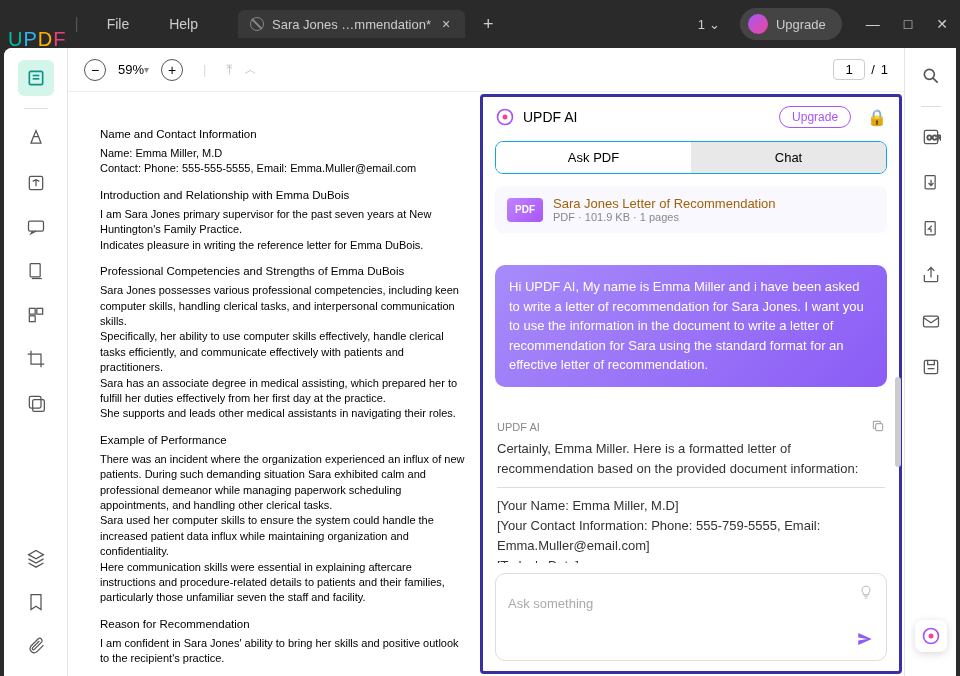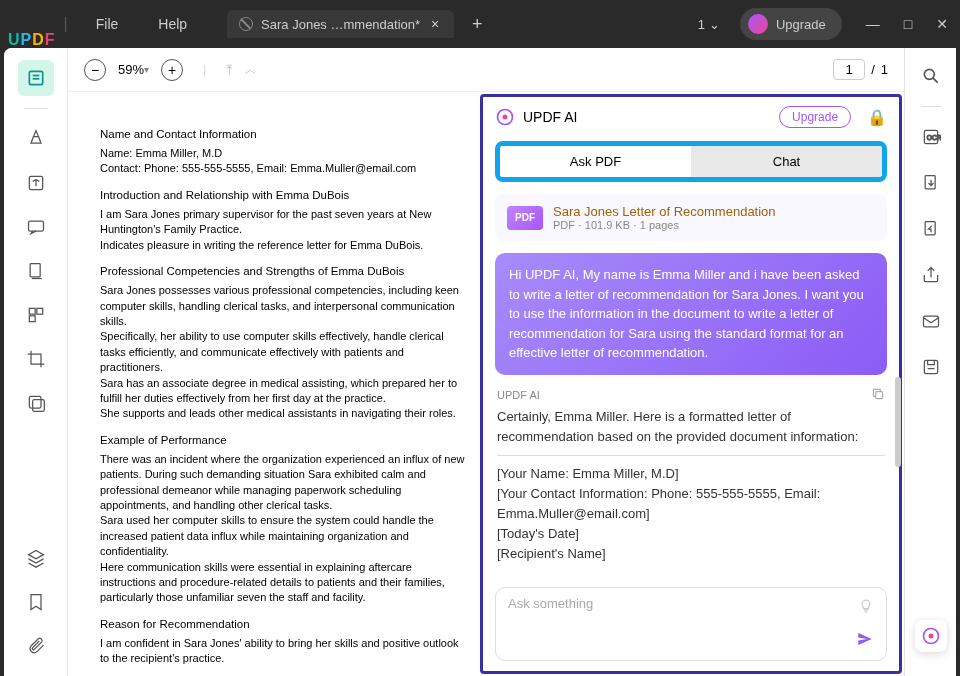--- a/index.html
+++ b/index.html
@@ -1,18 +1,18 @@
 <!DOCTYPE html>
 <html><head>
 <meta charset="utf-8">
 <style>
 * { margin: 0; padding: 0; box-sizing: border-box; font-family: -apple-system, BlinkMacSystemFont, 'Segoe UI', sans-serif; }
 body { width: 960px; height: 676px; background: #2a2a2a; overflow: hidden; }
 .titlebar { height: 48px; background: #2a2a2a; display: flex; align-items: center; padding: 0 8px; color: #ccc; }
-.logo { font-weight: bold; font-size: 16px; letter-spacing: 1px; margin-top: 31px; }
+.logo { font-weight: normal; font-size: 20px; letter-spacing: 1px; margin-top: 31px; }
 .logo span:nth-child(1) { color: #00bfa5; }
 .logo span:nth-child(2) { color: #29b6f6; }
 .logo span:nth-child(3) { color: #ffb300; }
 .logo span:nth-child(4) { color: #ec407a; }
 .menu-item { padding: 0 20px; font-size: 14px; cursor: pointer; }
 .tab { background: #383838; border-radius: 6px 6px 0 0; padding: 6px 12px; display: flex; align-items: center; gap: 8px; font-size: 13px; margin-left: 20px; text-align: center; }
 .tab-icon { width: 14px; height: 14px; border: 1.5px solid #888; border-radius: 50%; position: relative; }
 .tab-icon::after { content: ''; position: absolute; width: 14px; height: 1.5px; background: #888; top: 5px; left: -1px; transform: rotate(45deg); }
 .tab-close { width: 14px; font-size: 14px; cursor: pointer; }
 .tab-add { margin-left: 18px; font-size: 18px; cursor: pointer; }
@@ -38,34 +38,34 @@
 .doc-ai-wrap { flex: 1; display: flex; overflow: hidden; }
 .doc-area { flex: 1; overflow: auto; padding: 24px 12px 24px 32px; font-family: 'Times New Roman', serif; font-size: 11px; line-height: 1.4; color: #000; }
 .doc-area h4 { font-size: 11.5px; font-weight: normal; margin: 10px 0 4px; }
 .doc-area p { margin: 0 0; }
 .ai-panel { width: 422px; border: 3px solid #3730a3; border-radius: 4px; display: flex; flex-direction: column; margin: 2px 2px 2px 0; position: relative; }
 .ai-header { height: 40px; display: flex; align-items: center; padding: 0 12px; gap: 8px; }
 .ai-logo-icon { width: 20px; height: 20px; }
 .ai-title { font-size: 14px; font-weight: 500; }
 .ai-upgrade { margin-left: auto; border: 1px solid #a855f7; color: #a855f7; border-radius: 14px; padding: 3px 12px; font-size: 12px; cursor: pointer; }
 .lock-icon { color: #bbb; margin-left: 8px; }
-.ai-tabs { display: flex; margin: 4px 12px; border-radius: 8px; overflow: hidden; border: 5px solid #0ea5e9; }
+.ai-tabs { display: flex; margin: 4px 12px; border-radius: 8px; overflow: hidden; border: 1px solid #0ea5e9; }
 .ai-tab { flex: 1; text-align: center; padding: 8px; font-size: 13px; cursor: pointer; background: #e8e8e8; }
 .ai-tab.active { background: white; }
 .doc-card { margin: 8px 12px; background: #faf8ff; border-radius: 8px; padding: 10px 12px; display: flex; gap: 10px; align-items: center; }
 .pdf-icon { width: 36px; height: 24px; background: linear-gradient(135deg, #c084fc, #a855f7); border-radius: 4px; display: flex; align-items: center; justify-content: center; color: white; font-size: 10px; font-weight: bold; }
 .doc-info { flex: 1; }
 .doc-name { font-size: 13px; color: #a16207; }
 .doc-meta { font-size: 11px; color: #888; }
-.user-msg { margin: 4px 12px; background: linear-gradient(135deg, #a78bfa, #8b5cf6); color: white; border-radius: 10px; padding: 12px 14px; font-size: 13px; line-height: 1.5; }
+.user-msg { margin: 24px 12px; background: linear-gradient(135deg, #a78bfa, #8b5cf6); color: white; border-radius: 10px; padding: 12px 14px; font-size: 13px; line-height: 1.5; }
 .ai-label { margin: 8px 14px 4px; font-size: 11px; color: #888; display: flex; justify-content: space-between; align-items: center; }
 .copy-icon { cursor: pointer; }
 .ai-response { margin: 0 14px; font-size: 13px; line-height: 1.55; color: #333; overflow-y: auto; flex: 1; }
 .ai-response hr { border: none; border-top: 1px solid #ddd; margin: 8px 0; }
-.ai-input-wrap { margin: 10px 12px; border: 1px solid #ddd; border-radius: 10px; padding: 6px 12px 8px; position: relative; }
+.ai-input-wrap { margin: 10px 12px; border: 1px solid #ddd; border-radius: 10px; padding: 20px 12px 8px; position: relative; }
 .ai-input { border: none; outline: none; width: 100%; font-size: 13px; color: #333; }
 .ai-input::placeholder { color: #aaa; }
 .input-icons { display: flex; justify-content: flex-end; gap: 12px; margin-top: 18px; align-items: center; }
 .bulb-icon { color: #bbb; cursor: pointer; position: absolute; right: 12px; top: 10px; }
 .send-icon { color: #8b5cf6; cursor: pointer; }
 .sidebar-right { width: 52px; background: white; border-left: 1px solid #e5e5e5; display: flex; flex-direction: column; align-items: center; padding: 12px 0; gap: 14px; }
 .sidebar-right .side-icon { width: 32px; height: 32px; }
 .ai-float { width: 32px; height: 32px; border-radius: 8px; box-shadow: 0 2px 8px rgba(0,0,0,0.15); display: flex; align-items: center; justify-content: center; cursor: pointer; margin-top: auto; margin-bottom: 12px; }
 .scroll-thumb { position: absolute; right: -2px; top: 280px; width: 6px; height: 90px; background: #ccc; border-radius: 3px; }
 </style>
@@ -235,21 +235,21 @@
           <span>UPDF AI</span>
           <span class="copy-icon"><svg width="14" height="14" viewBox="0 0 24 24" fill="none" stroke="#aaa" stroke-width="2">
                 <rect x="8" y="8" width="12" height="12" rx="2"></rect>
                 <path d="M16 8V5a1 1 0 00-1-1H5a1 1 0 00-1 1v10a1 1 0 001 1h3"></path>
               </svg></span>
         </div>
         <div class="ai-response">
           <p>Certainly, Emma Miller. Here is a formatted letter of recommendation based on the provided document information:</p>
           <hr>
           <p>[Your Name: Emma Miller, M.D]</p>
-          <p>[Your Contact Information: Phone: 555-555-5555, Email: Emma.Muller@email.com]</p>
+          <p>[Your Contact Information: Phone: 555-759-5555, Email: Emma.Muller@email.com]</p>
           <p>[Today's Date]</p>
           <p>[Recipient's Name]</p>
 
         </div>
         <div class="ai-input-wrap">
           <input class="ai-input" placeholder="Ask something" style="">
           <span class="bulb-icon"><svg width="16" height="16" viewBox="0 0 24 24" fill="none" stroke="#bbb" stroke-width="1.5">
                 <path d="M9 18h6M10 21h4M12 3a6 6 0 00-4 10.5V16h8v-2.5A6 6 0 0012 3z"></path>
               </svg></span>
           <div class="input-icons">

